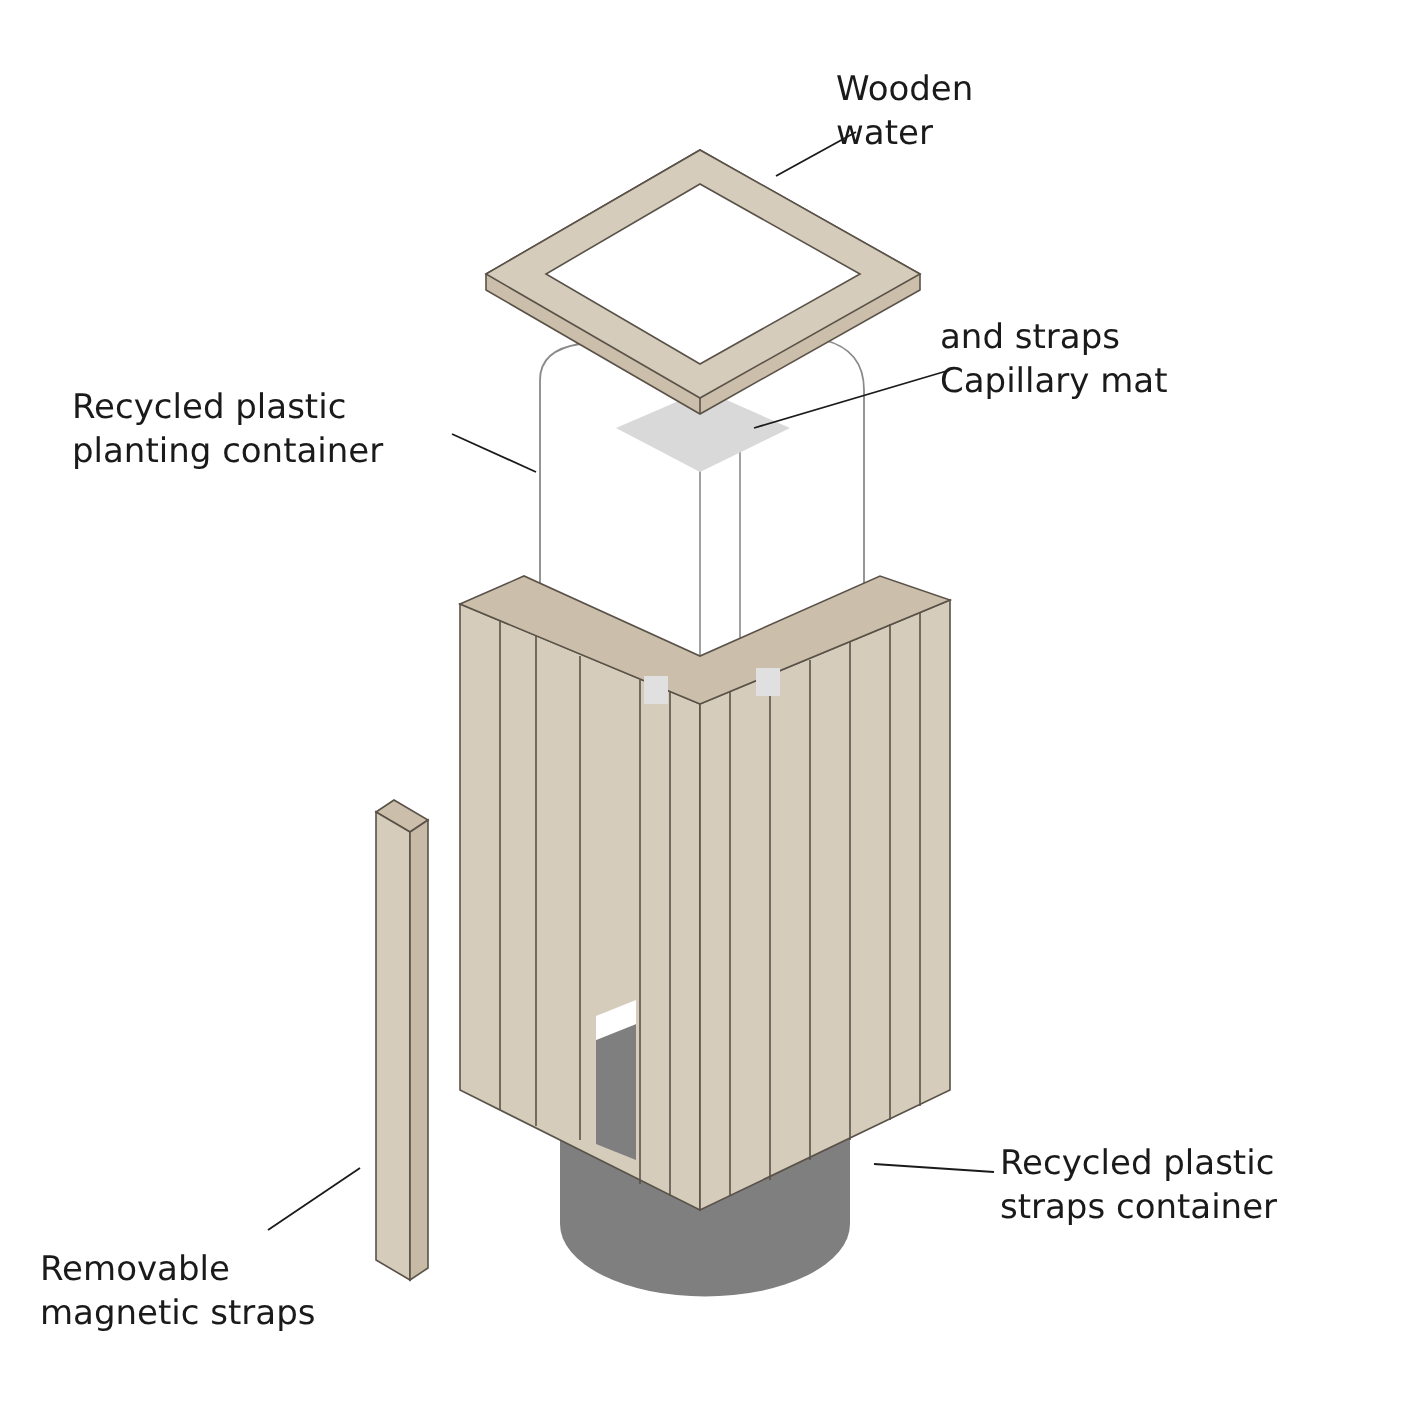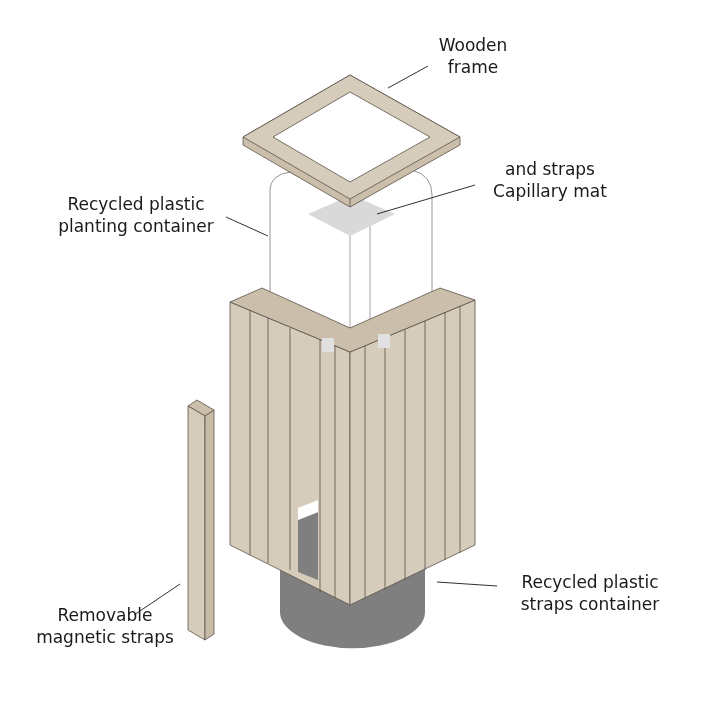--- a/index.html
+++ b/index.html
@@ -1,23 +1,23 @@
 <!DOCTYPE html>
 <html><head>
 <meta charset="utf-8">
 <style>
   html, body { margin:0; padding:0; background:#ffffff; }
   body { width:710px; height:710px; position:relative; overflow:hidden; font-family:"Liberation Sans", sans-serif; }
   #diagram { position:absolute; left:0; top:0; width:710px; height:710px; }
-  .label { position:absolute; color:#1a1a1a; font-size:17px; line-height:22px; text-align:center; white-space:nowrap; font-family:"DejaVu Sans", sans-serif; }
+  .label { position:absolute; color:#1a1a1a; font-size:17px; line-height:22px; text-align:left; white-space:nowrap; font-family:"DejaVu Sans", sans-serif; }
   .lbl-frame { left:418px; top:34px; width:110px; }
   .lbl-mat { left:470px; top:158px; width:160px; }
   .lbl-plant { left:36px; top:193px; width:200px; }
   .lbl-water { left:500px; top:571px; width:180px; }
-  .lbl-plank { left:20px; top:604px; width:170px; }
+  .lbl-plank { left:20px; top:624px; width:170px; }
 </style>
 </head>
 <body>
 
 <svg id="diagram" viewBox="0 0 710 710" xmlns="http://www.w3.org/2000/svg">
 
   <g>
     <path d="M280 520 L280 612 A72 36 0 0 0 425 612 L425 520 Z" fill="#7f7f7f"></path>
     <ellipse cx="352" cy="520" rx="72" ry="36" fill="#7f7f7f"></ellipse>
   </g>
@@ -75,21 +75,21 @@
     <line x1="388" y1="88" x2="428" y2="66"></line>
     <line x1="377" y1="214" x2="475" y2="185"></line>
     <line x1="226" y1="217" x2="268" y2="236"></line>
     <line x1="437" y1="582" x2="497" y2="586"></line>
     <line x1="134" y1="615" x2="180" y2="584"></line>
   </g>
 </svg>
 
 <div class="label lbl-frame">
   <div>Wooden</div>
-  <div>frame</div>
+  <div>water</div>
 </div>
 <div class="label lbl-mat">
   <div>and straps</div>
   <div>Capillary mat</div>
 </div>
 <div class="label lbl-plant">
   <div>Recycled plastic</div>
   <div>planting container</div>
 </div>
 <div class="label lbl-water">

